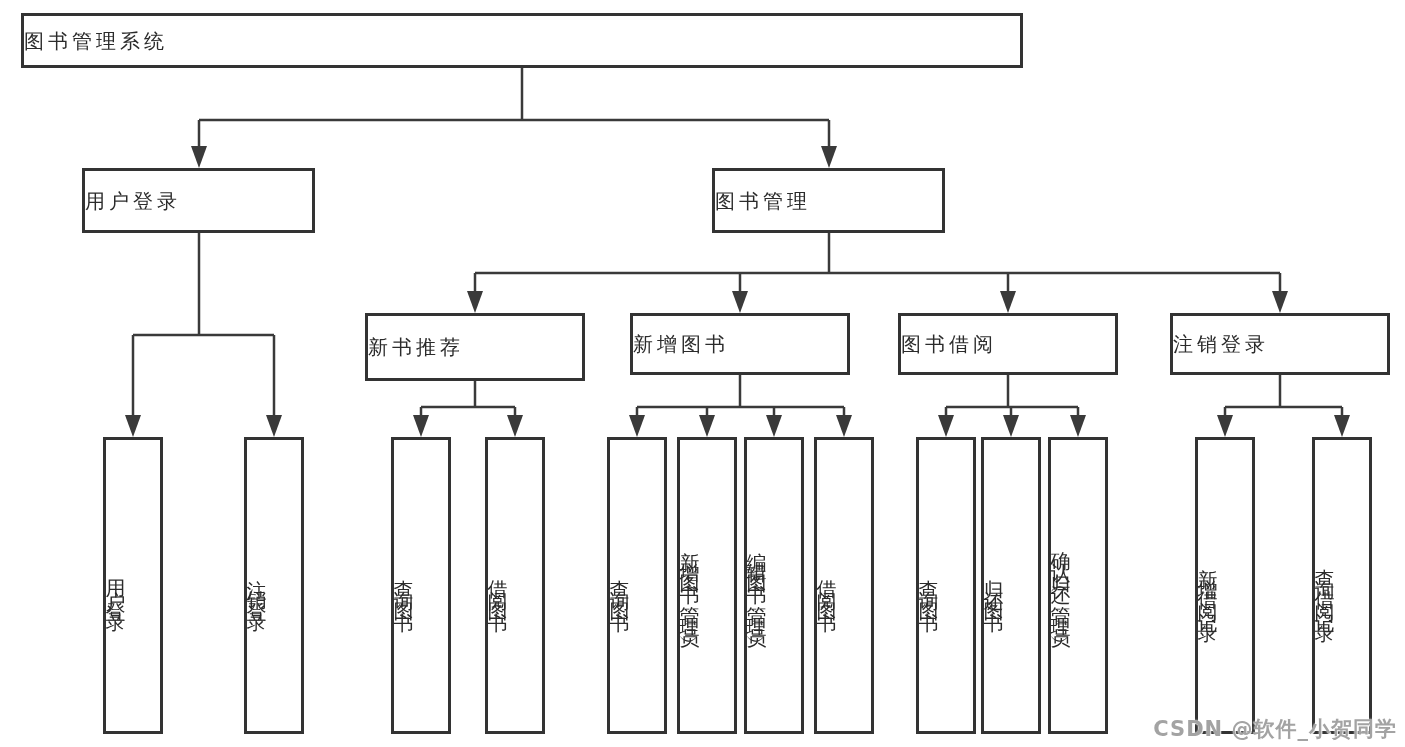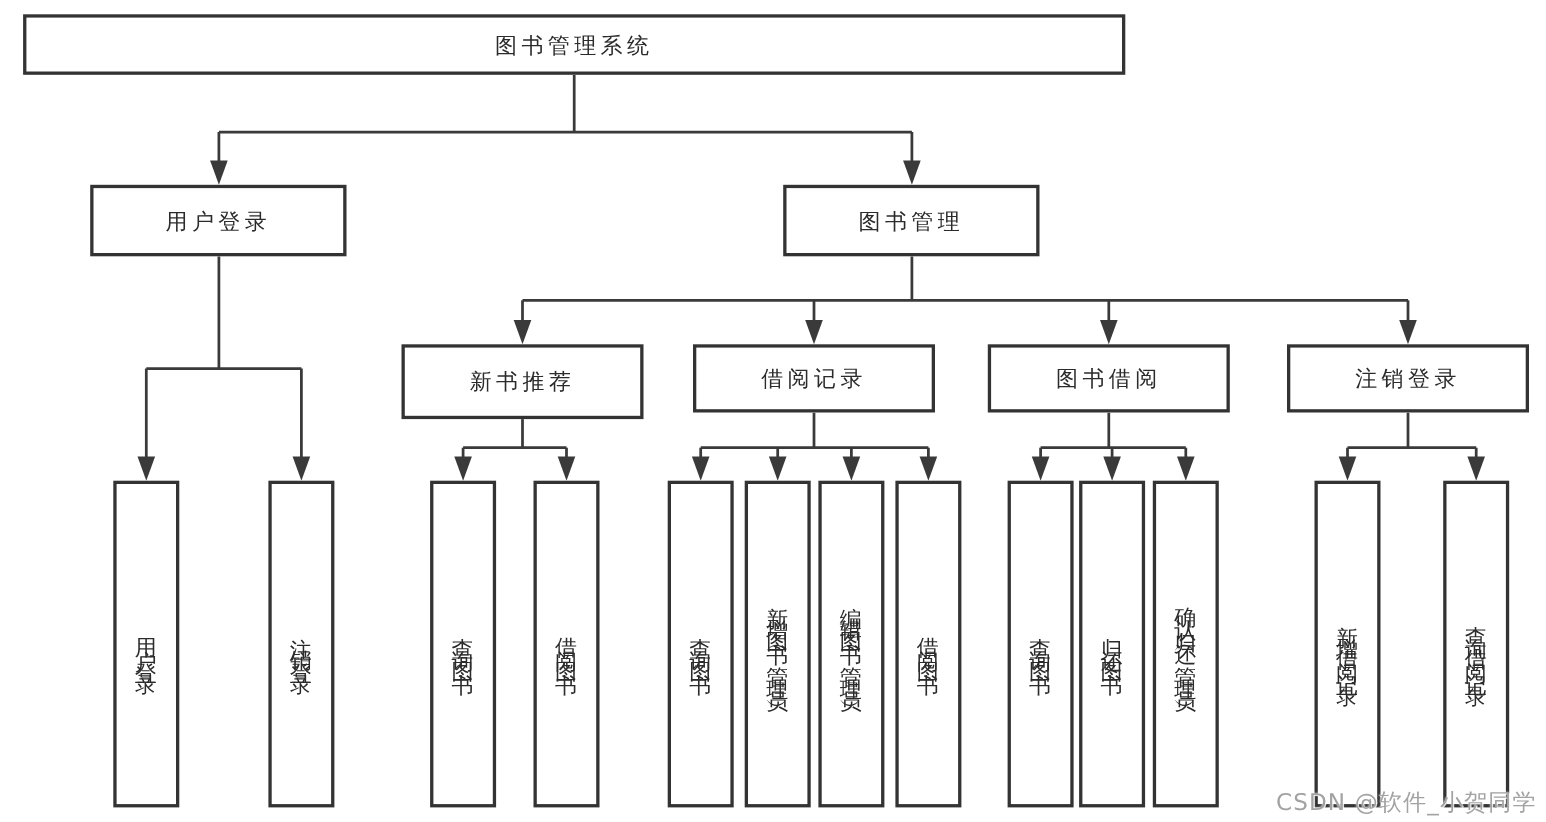--- a/index.html
+++ b/index.html
@@ -6,29 +6,30 @@
     --line:#3a3a3a; --border:#333333; --text:#2b2b2b; --bg:#ffffff; --wm:#a3a3a3;
   }
   html,body{margin:0;padding:0;background:var(--bg);}
   body{font-family:"DejaVu Sans",sans-serif;}
   .canvas{position:relative;width:1405px;height:747px;background:var(--bg);overflow:hidden;}
   .wires{position:absolute;left:0;top:0;z-index:0;}
   .wires line{stroke:var(--line);stroke-width:2.5;}
   .wires polygon{fill:var(--line);stroke:none;}
   .box{
     position:absolute;box-sizing:border-box;border:3px solid var(--border);
-    background:#fff;display:flex;align-items:center;justify-content:center;
+    background:#fff;display:flex;align-items:center;
     color:var(--text);font-size:20px;z-index:1;
   }
   .h{letter-spacing:4px;white-space:nowrap;line-height:1;}
   .v{writing-mode:vertical-rl;text-orientation:mixed;letter-spacing:11px;line-height:1;white-space:nowrap;}
   .watermark{
     position:absolute;right:8px;bottom:4px;z-index:2;
     font-size:21px;color:var(--wm);letter-spacing:1px;white-space:nowrap;
     text-shadow:0 0 2px #ffffff,1px 1px 0 rgba(255,255,255,.8);
+    font-weight:bold;
   }
 </style>
 </head>
 <body>
 
 <div class="canvas">
 
   <svg class="wires" width="1405" height="747" viewBox="0 0 1405 747" aria-hidden="true">
     <g>
       <line x1="522" y1="68" x2="522" y2="120"></line>
@@ -106,21 +107,21 @@
     <span class="h">用户登录</span>
   </div>
   <div class="box" style="left:712px;top:168px;width:233px;height:65px">
     <span class="h">图书管理</span>
   </div>
 
   <div class="box" style="left:365px;top:313px;width:220px;height:68px">
     <span class="h">新书推荐</span>
   </div>
   <div class="box" style="left:630px;top:313px;width:220px;height:62px">
-    <span class="h">借阅记录</span>
+    <span class="h">新增图书</span>
   </div>
   <div class="box" style="left:898px;top:313px;width:220px;height:62px">
     <span class="h">图书借阅</span>
   </div>
   <div class="box" style="left:1170px;top:313px;width:220px;height:62px">
     <span class="h">注销登录</span>
   </div>
 
   <div class="box" style="left:103px;top:437px;width:60px;height:297px">
     <span class="v">用户登录</span>

